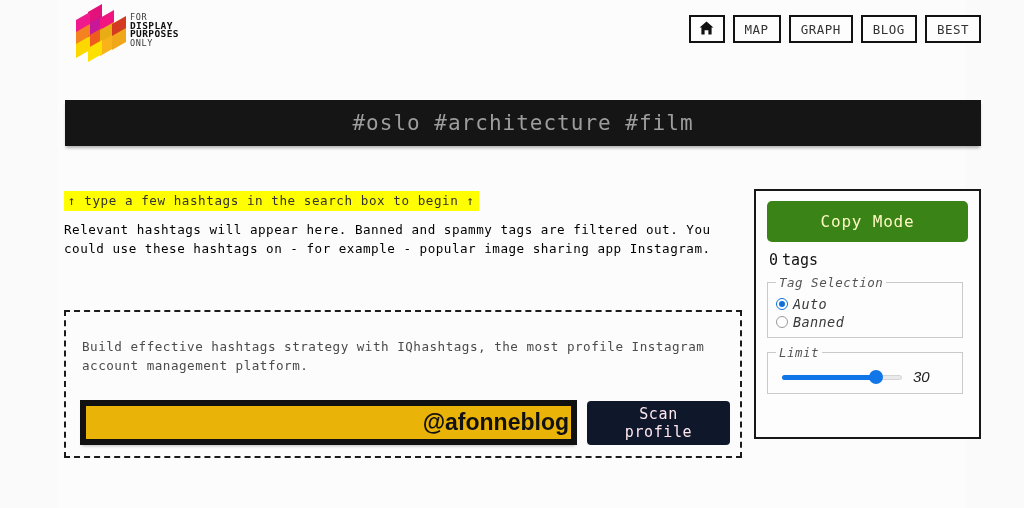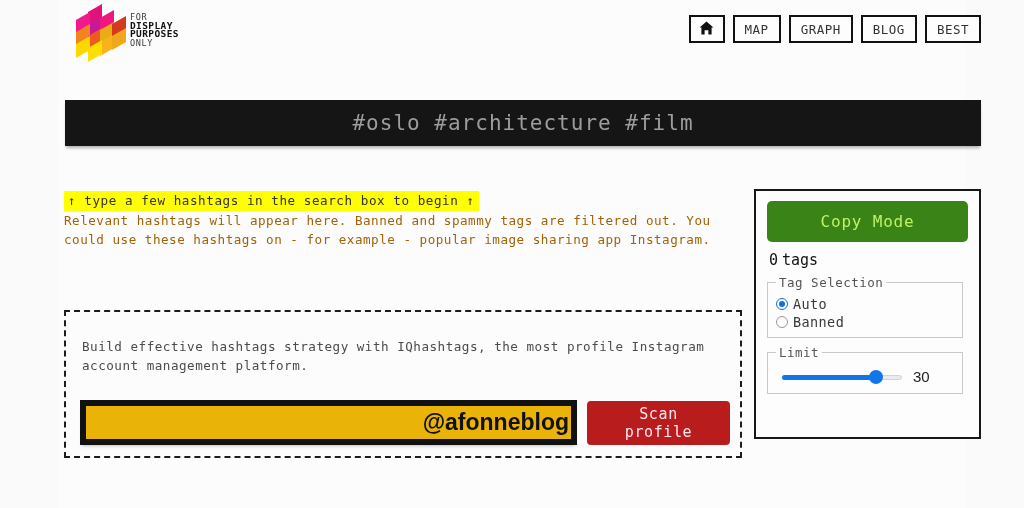--- a/index.html
+++ b/index.html
@@ -82,23 +82,23 @@
   }
   #hint-line {
     display:inline-block;
     background:#ffff00;
     color:#333;
     font-size:12.6px; letter-spacing:0.55px;
     padding:2px 4px 3px 4px;
     white-space:nowrap;
   }
   #intro-text {
-    margin-top:1px;
+    margin-top:10px;
     width:684px;
-    color:#a16207;
+    color:#000000;
     font-size:12.6px;
     line-height:18.5px;
     letter-spacing:0.5px;
   }
 
   
   #promo-box {
     position:absolute; left:64px; top:310px;
     width:678px; height:148px;
     border:2px dashed #1c1c1c;
@@ -121,55 +121,56 @@
     font-family:Liberation Sans, sans-serif;
     font-weight:bold;
     font-size:23px;
     color:#111;
     outline:none;
     box-shadow:0 3px 3px -2px rgba(0,0,0,0.25);
   }
   #scan-btn {
     height:44px; padding:0 14px;
     border:none; border-radius:4px;
-    background:#b91c1c;
+    background:#0f172a;
     color:#ffe7ef;
     font-family:"DejaVu Sans Mono", monospace;
     font-size:15px; letter-spacing:0.6px;
     cursor:pointer;
   }
 
   
   #side-panel {
     position:absolute; left:754px; top:189px;
     width:227px; height:250px;
     background:#fdfdfd;
     border:2px solid #171717;
     padding:10px 11px;
   }
   #copy-mode-btn {
     display:block; width:100%; height:41px;
     background:#3a8417;
     border:none; border-radius:5px;
-    color:#bef264;
+    color:#fef9c3;
     font-family:"DejaVu Sans Mono", monospace;
     font-size:16px; letter-spacing:0.8px;
     cursor:pointer;
   }
   #tag-count {
     margin:9px 0 6px 2px;
     font-size:15px; color:#111;
   }
   #tag-count .num { font-weight:normal; }
   #tag-count .lbl { font-weight:normal; margin-left:4px; }
 
   fieldset.panel-fs {
     border:1px solid #c9c9c9;
     margin:0 5px 7px 0;
     padding:4px 8px 6px 8px;
+    font-style:italic;
   }
   fieldset.panel-fs legend {
     font-size:12.5px; color:#555;
     letter-spacing:0.5px;
     padding:0 3px;
   }
   .radio-row {
     display:flex; align-items:center;
     font-size:13.5px; color:#3a3a3a;
     letter-spacing:0.4px;

